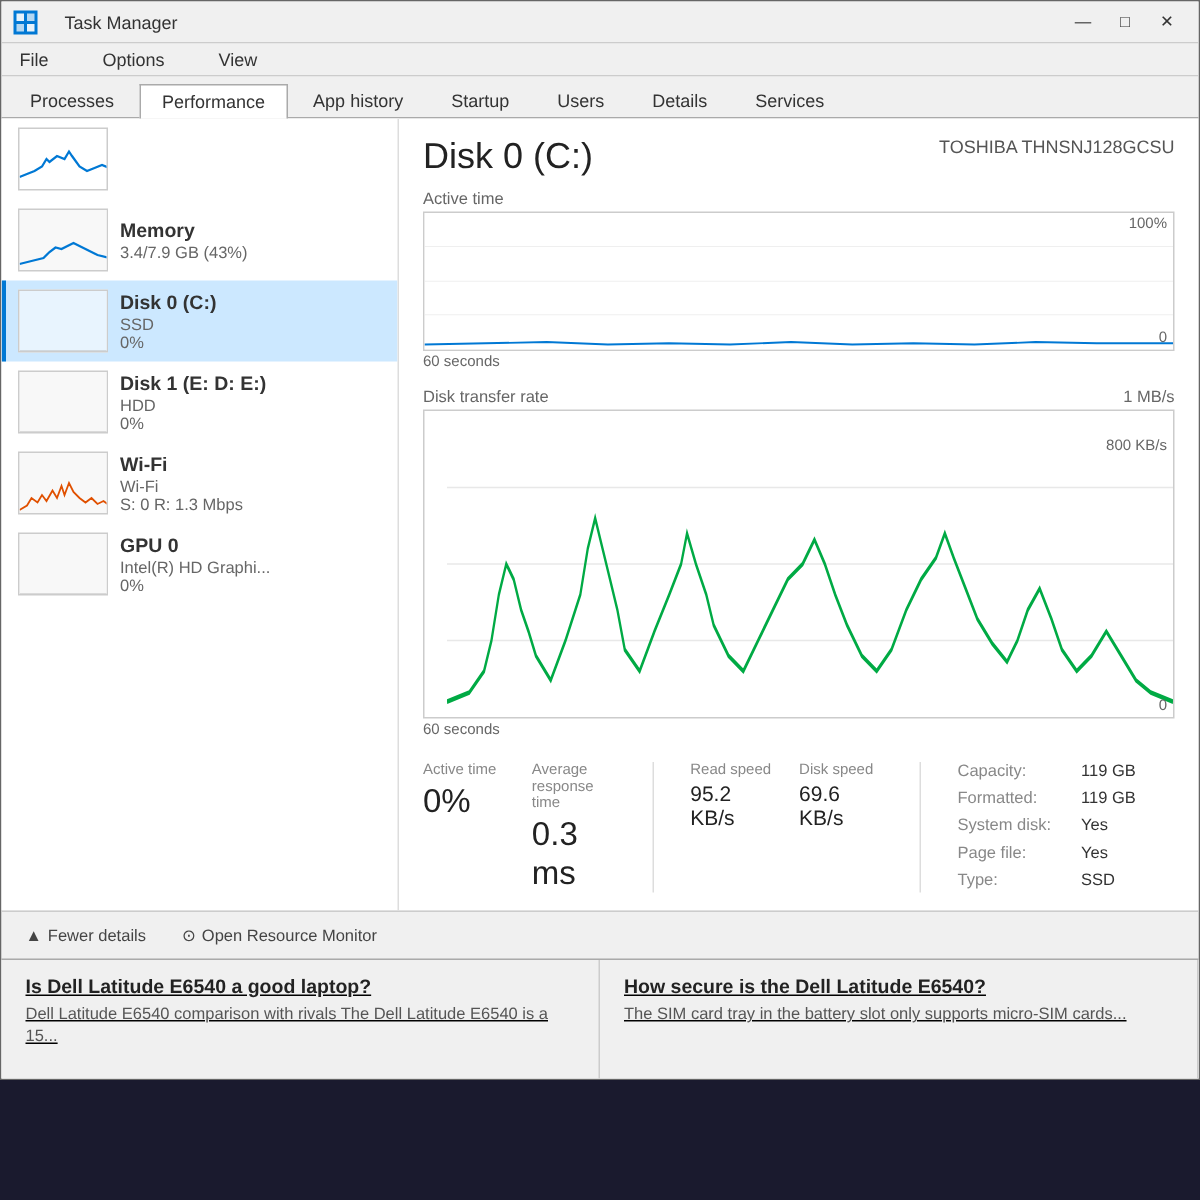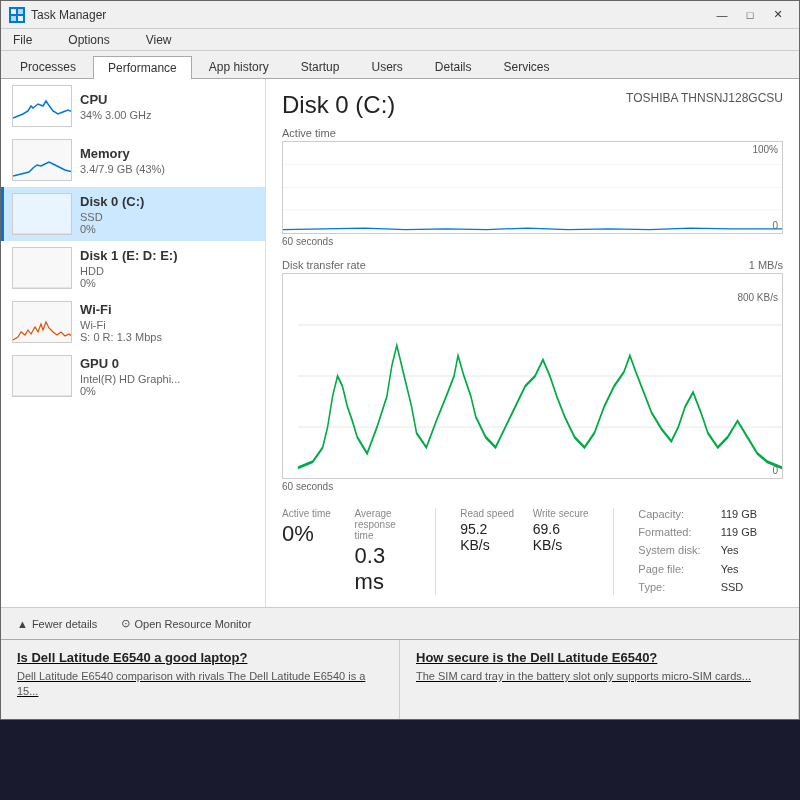--- a/index.html
+++ b/index.html
@@ -28,21 +28,21 @@
       display: flex;
       align-items: center;
       padding: 0 8px;
       border-bottom: 1px solid #ccc;
       justify-content: space-between;
     }
 
     .title-bar-left {
       display: flex;
       align-items: center;
-      gap: 6px;
+      gap: 18px;
     }
 
     .title-bar-icon {
       width: 16px;
       height: 16px;
       background: #0078d4;
       display: flex;
       align-items: center;
       justify-content: center;
       font-size: 10px;
@@ -391,24 +391,20 @@
   <div class="content">
 
     <div class="sidebar">
 
       <div class="sidebar-item">
         <div class="sidebar-thumbnail">
           <svg width="60" height="42" viewBox="0 0 60 42">
             <polyline points="0,32 5,30 10,28 15,25 18,20 20,22 25,18 30,20 33,15 35,18 40,25 45,28 50,26 55,24 60,26" fill="none" stroke="#0078d4" stroke-width="1.5"></polyline>
           </svg>
         </div>
-        <div class="sidebar-info">
-          <div class="sidebar-name">CPU</div>
-          <div class="sidebar-sub">34% 3.00 GHz</div>
-        </div>
       </div>
 
       <div class="sidebar-item">
         <div class="sidebar-thumbnail">
           <svg width="60" height="42" viewBox="0 0 60 42">
             <rect x="0" y="0" width="60" height="42" fill="#f8f8f8"></rect>
             <polyline points="0,36 8,34 16,32 20,28 24,25 28,26 32,24 36,22 40,24 44,26 48,28 52,30 60,32" fill="none" stroke="#0078d4" stroke-width="1.5"></polyline>
           </svg>
         </div>
         <div class="sidebar-info">
@@ -528,21 +524,21 @@
         <div class="stat-box">
           <div class="stat-label">Average response time</div>
           <div class="stat-value">0.3 ms</div>
         </div>
         <div class="divider-line"></div>
         <div class="stat-box">
           <div class="stat-label">Read speed</div>
           <div class="stat-value small">95.2 KB/s</div>
         </div>
         <div class="stat-box">
-          <div class="stat-label">Write secure</div>
+          <div class="stat-label">Disk speed</div>
           <div class="stat-value small">69.6 KB/s</div>
         </div>
         <div class="divider-line"></div>
 
         <div class="stats-right">
           <span class="stat-right-label">Capacity:</span>
           <span class="stat-right-value">119 GB</span>
           <span class="stat-right-label">Formatted:</span>
           <span class="stat-right-value">119 GB</span>
           <span class="stat-right-label">System disk:</span>

